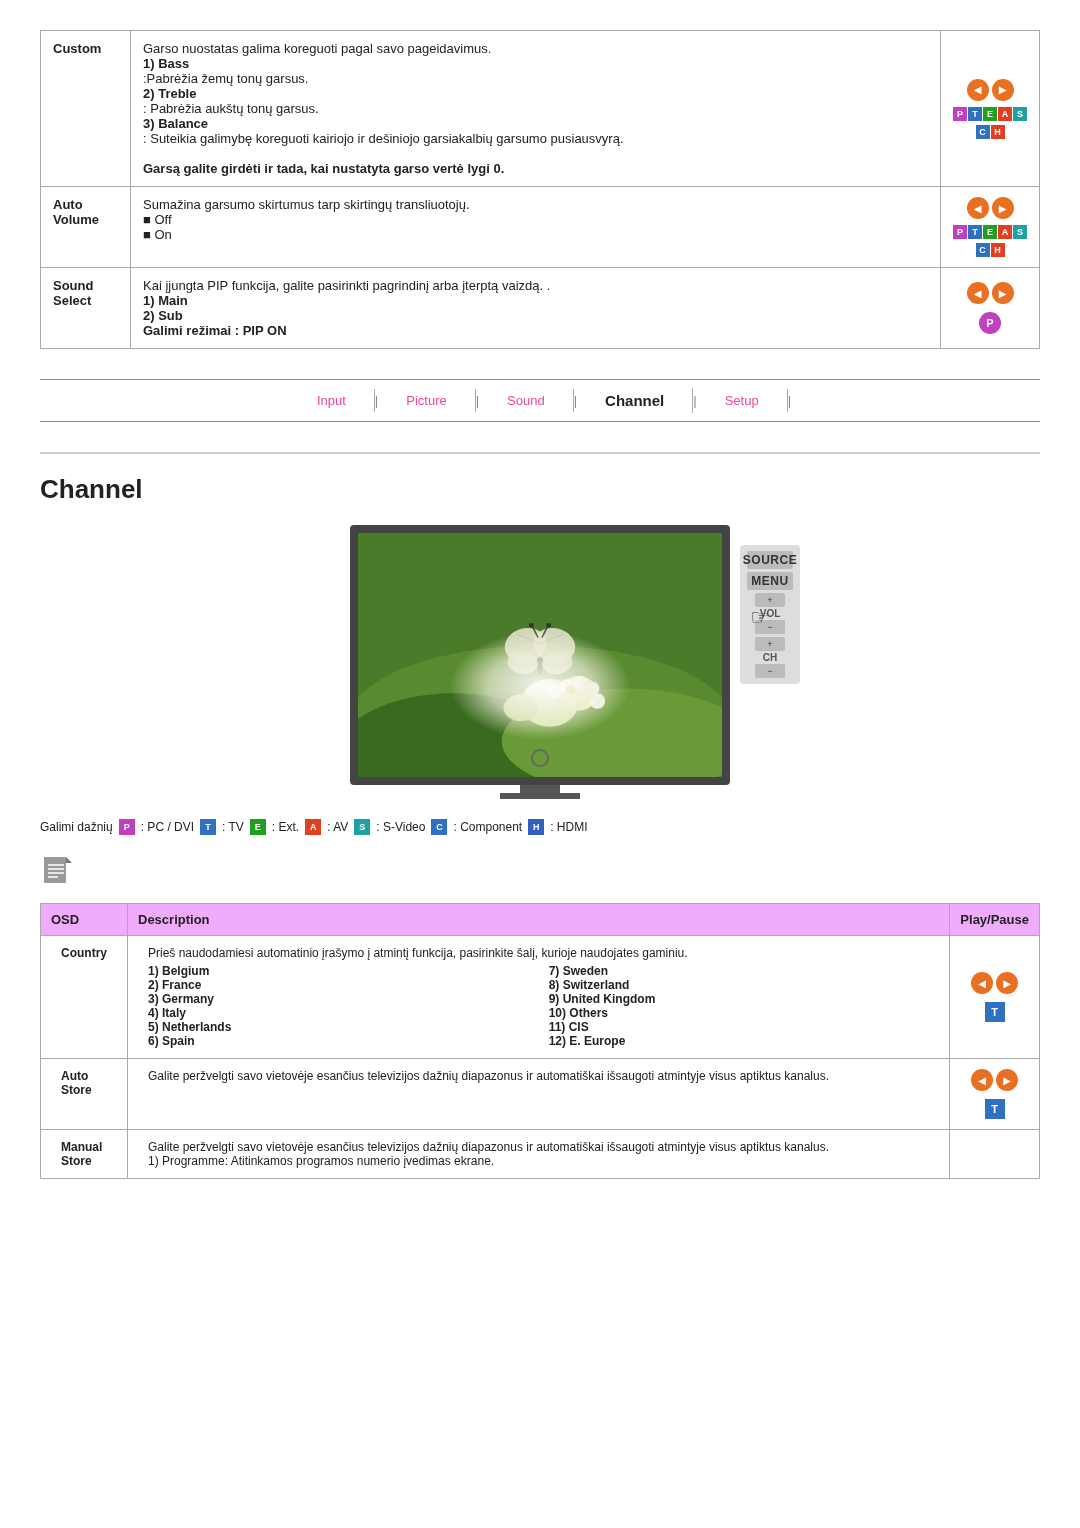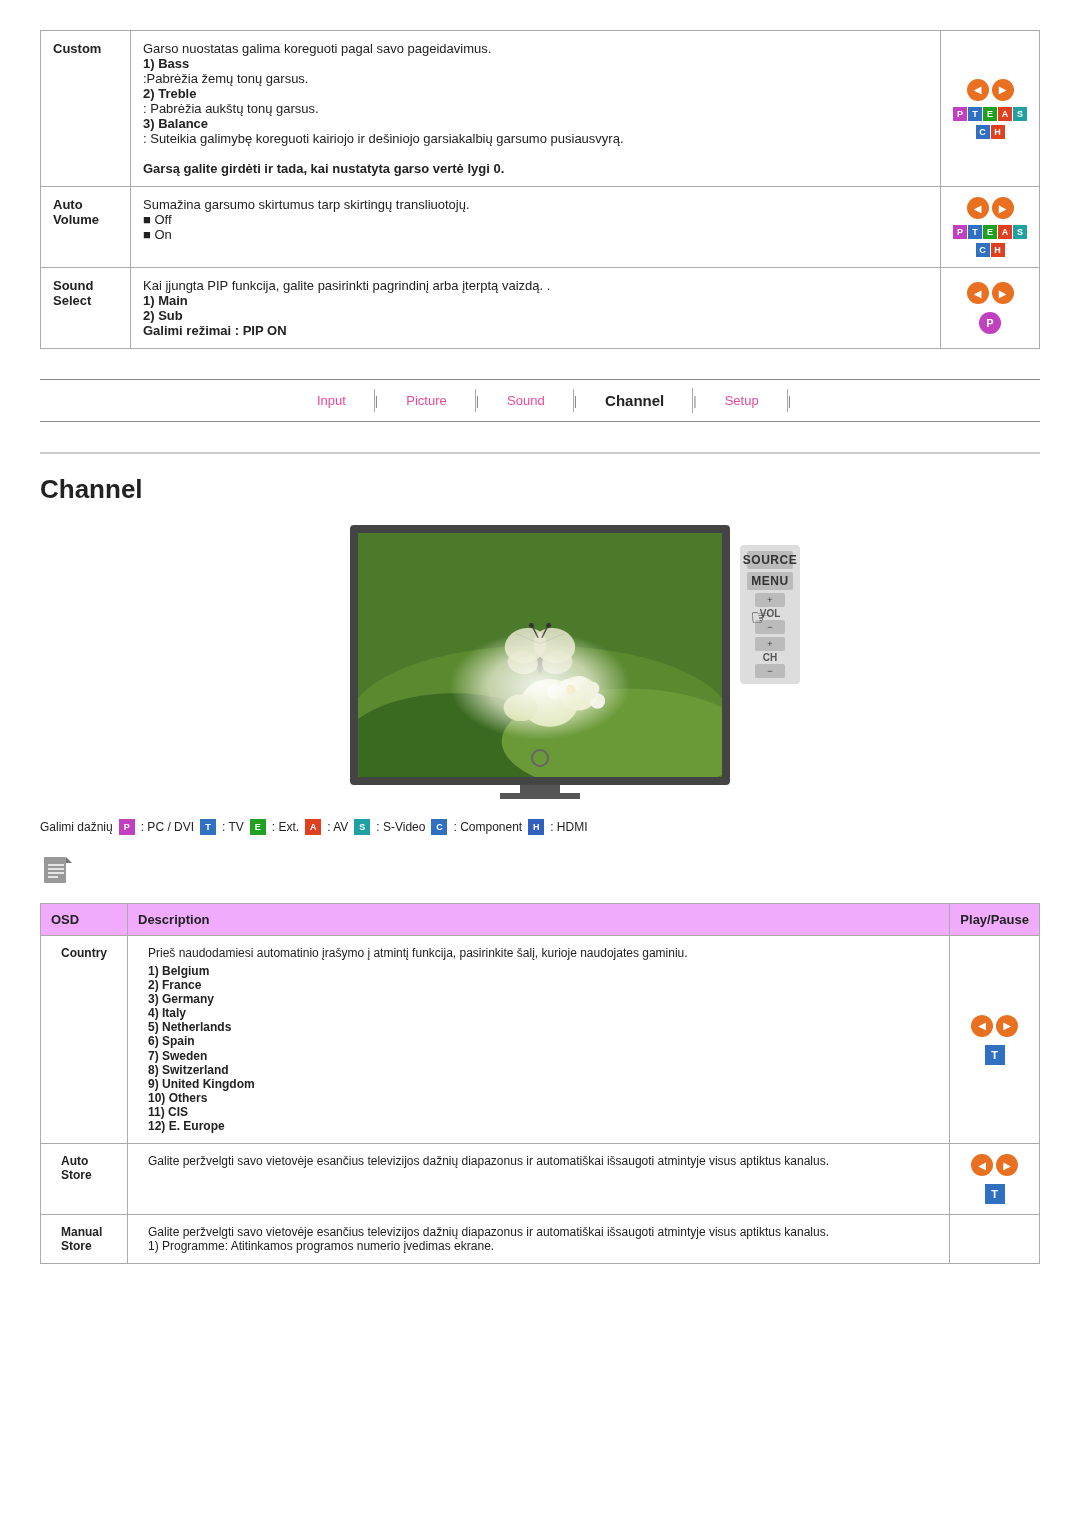--- a/index.html
+++ b/index.html
@@ -319,21 +319,21 @@
       width: 80px;
     }
     .channel-table .icon-cell {
       width: 80px;
       text-align: center;
       vertical-align: middle;
     }
 
     .country-grid {
       display: grid;
-      grid-template-columns: 1fr;
+      grid-template-columns: 1fr 1fr;
       gap: 1px 20px;
       margin-top: 4px;
     }
 
     .divider-line {
       border: none;
       border-top: 2px solid #ccc;
       margin: 10px 0 20px 0;
     }
 

